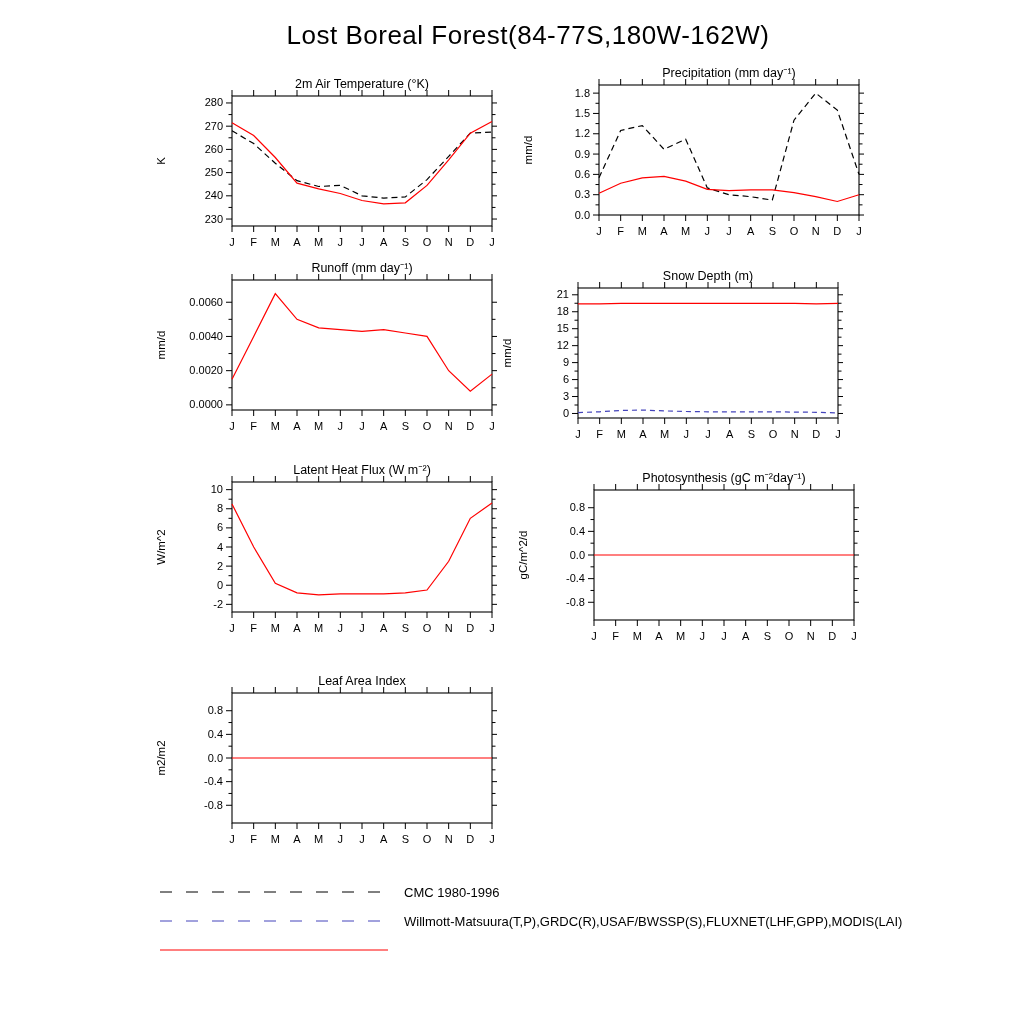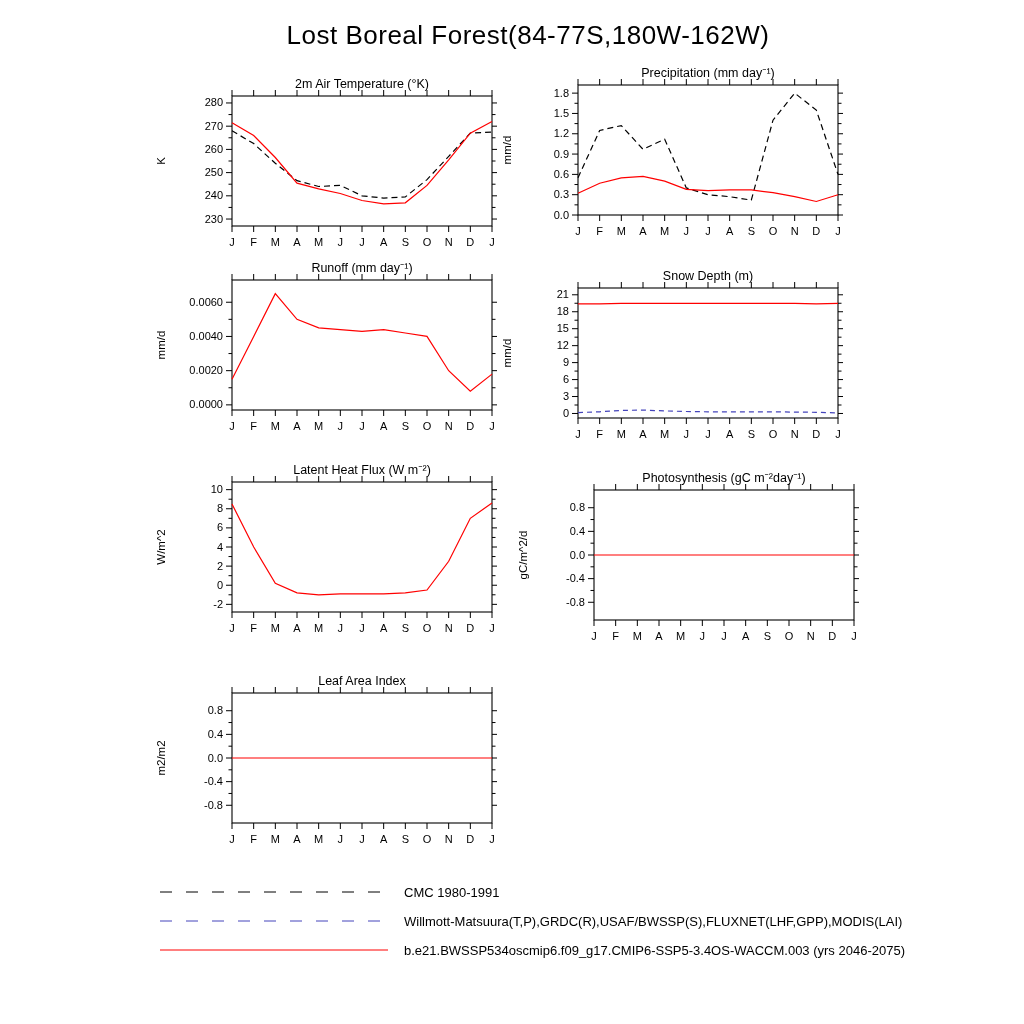--- a/index.html
+++ b/index.html
@@ -86,21 +86,21 @@
         <line x1="323.33333333333337" y1="152" x2="323.33333333333337" y2="158" stroke="#000" stroke-width="1"></line>
         <line x1="323.33333333333337" y1="16" x2="323.33333333333337" y2="22" stroke="#000" stroke-width="1"></line>
         <text x="323.33333333333337" y="172" text-anchor="middle" font-size="11" fill="#000">D</text>
         <line x1="345" y1="152" x2="345" y2="158" stroke="#000" stroke-width="1"></line>
         <line x1="345" y1="16" x2="345" y2="22" stroke="#000" stroke-width="1"></line>
         <text x="345" y="172" text-anchor="middle" font-size="11" fill="#000">J</text>
         <text x="18" y="87" text-anchor="middle" font-size="11.5" fill="#000" transform="rotate(-90 18 87)">K</text>
         <polyline points="85.0,56.8 106.7,69.6 128.3,89.3 150.0,106.7 171.7,112.5 193.3,111.4 215.0,121.8 236.7,124.1 258.3,123.0 280.0,105.6 301.7,82.4 323.3,59.1 345.0,58.0" fill="none" stroke="#000000" stroke-width="1.2" stroke-dasharray="6 4"></polyline>
         <polyline points="85.0,48.7 106.7,61.5 128.3,83.5 150.0,109.1 171.7,114.9 193.3,119.5 215.0,126.5 236.7,129.9 258.3,128.8 280.0,111.4 301.7,85.8 323.3,59.1 345.0,47.5" fill="none" stroke="#ff0000" stroke-width="1.2"></polyline>
       </svg></div>
-  <div class="chart" style="left:493px;top:63px"><svg width="350" height="182" viewBox="0 0 350 182">
+  <div class="chart" style="left:514px;top:63px"><svg width="350" height="182" viewBox="0 0 350 182">
         <rect x="85" y="22" width="260" height="130" fill="none" stroke="#000000" stroke-width="1.1"></rect>
         <text x="215" y="14" text-anchor="middle" font-size="12.5" fill="#000">Precipitation (mm day⁻¹)</text>
         <line x1="79" y1="152" x2="85" y2="152" stroke="#000" stroke-width="1"></line>
         <line x1="345" y1="152" x2="351" y2="152" stroke="#000" stroke-width="1"></line>
         <text x="76" y="155.5" text-anchor="end" font-size="11" fill="#000">0.0</text>
         <line x1="79" y1="131.6875" x2="85" y2="131.6875" stroke="#000" stroke-width="1"></line>
         <line x1="345" y1="131.6875" x2="351" y2="131.6875" stroke="#000" stroke-width="1"></line>
         <text x="76" y="135.1875" text-anchor="end" font-size="11" fill="#000">0.3</text>
         <line x1="79" y1="111.375" x2="85" y2="111.375" stroke="#000" stroke-width="1"></line>
         <line x1="345" y1="111.375" x2="351" y2="111.375" stroke="#000" stroke-width="1"></line>
@@ -532,28 +532,27 @@
         <text x="345" y="172" text-anchor="middle" font-size="11" fill="#000">J</text>
         <text x="18" y="87" text-anchor="middle" font-size="11.5" fill="#000" transform="rotate(-90 18 87)">m2/m2</text>
         <polyline points="85.0,87.0 106.7,87.0 128.3,87.0 150.0,87.0 171.7,87.0 193.3,87.0 215.0,87.0 236.7,87.0 258.3,87.0 280.0,87.0 301.7,87.0 323.3,87.0 345.0,87.0" fill="none" stroke="#ff0000" stroke-width="1.2"></polyline>
       </svg></div>
 
   <div class="legend">
     <div class="legend-row">
       <svg class="legend-line" width="232" height="12">
           <line x1="2" y1="6" x2="230" y2="6" stroke="#000000" stroke-width="1" stroke-dasharray="12 14"></line>
         </svg>
-      <span class="legend-label">CMC 1980-1991</span>
+      <span class="legend-label">CMC 1980-1996</span>
     </div>
     <div class="legend-row">
       <svg class="legend-line" width="232" height="12">
           <line x1="2" y1="6" x2="230" y2="6" stroke="#4444bb" stroke-width="1" stroke-dasharray="12 14"></line>
         </svg>
       <span class="legend-label">Willmott-Matsuura(T,P),GRDC(R),USAF/BWSSP(S),FLUXNET(LHF,GPP),MODIS(LAI)</span>
     </div>
     <div class="legend-row">
       <svg class="legend-line" width="232" height="12">
           <line x1="2" y1="6" x2="230" y2="6" stroke="#ff0000" stroke-width="1"></line>
         </svg>
-      <span class="legend-label">b.e21.BWSSP534oscmip6.f09_g17.CMIP6-SSP5-3.4OS-WACCM.003 (yrs 2046-2075)</span>
     </div>
   </div>
 </div>
 
 </body></html>

